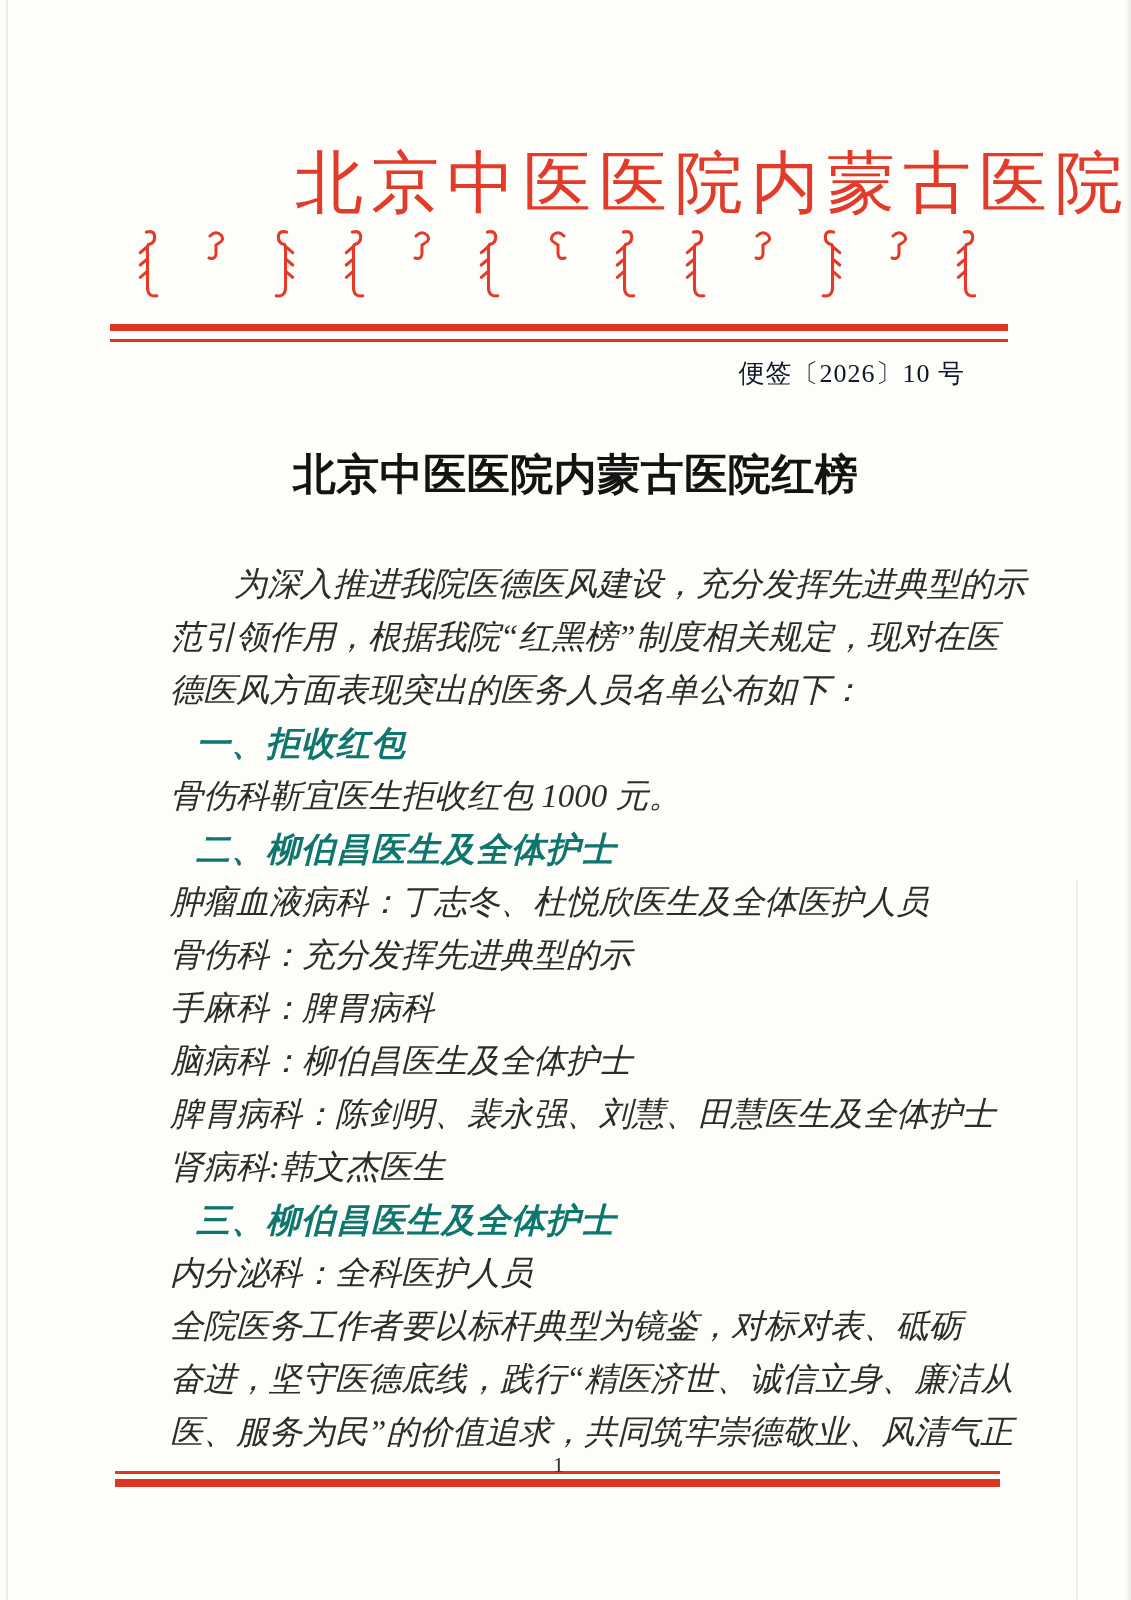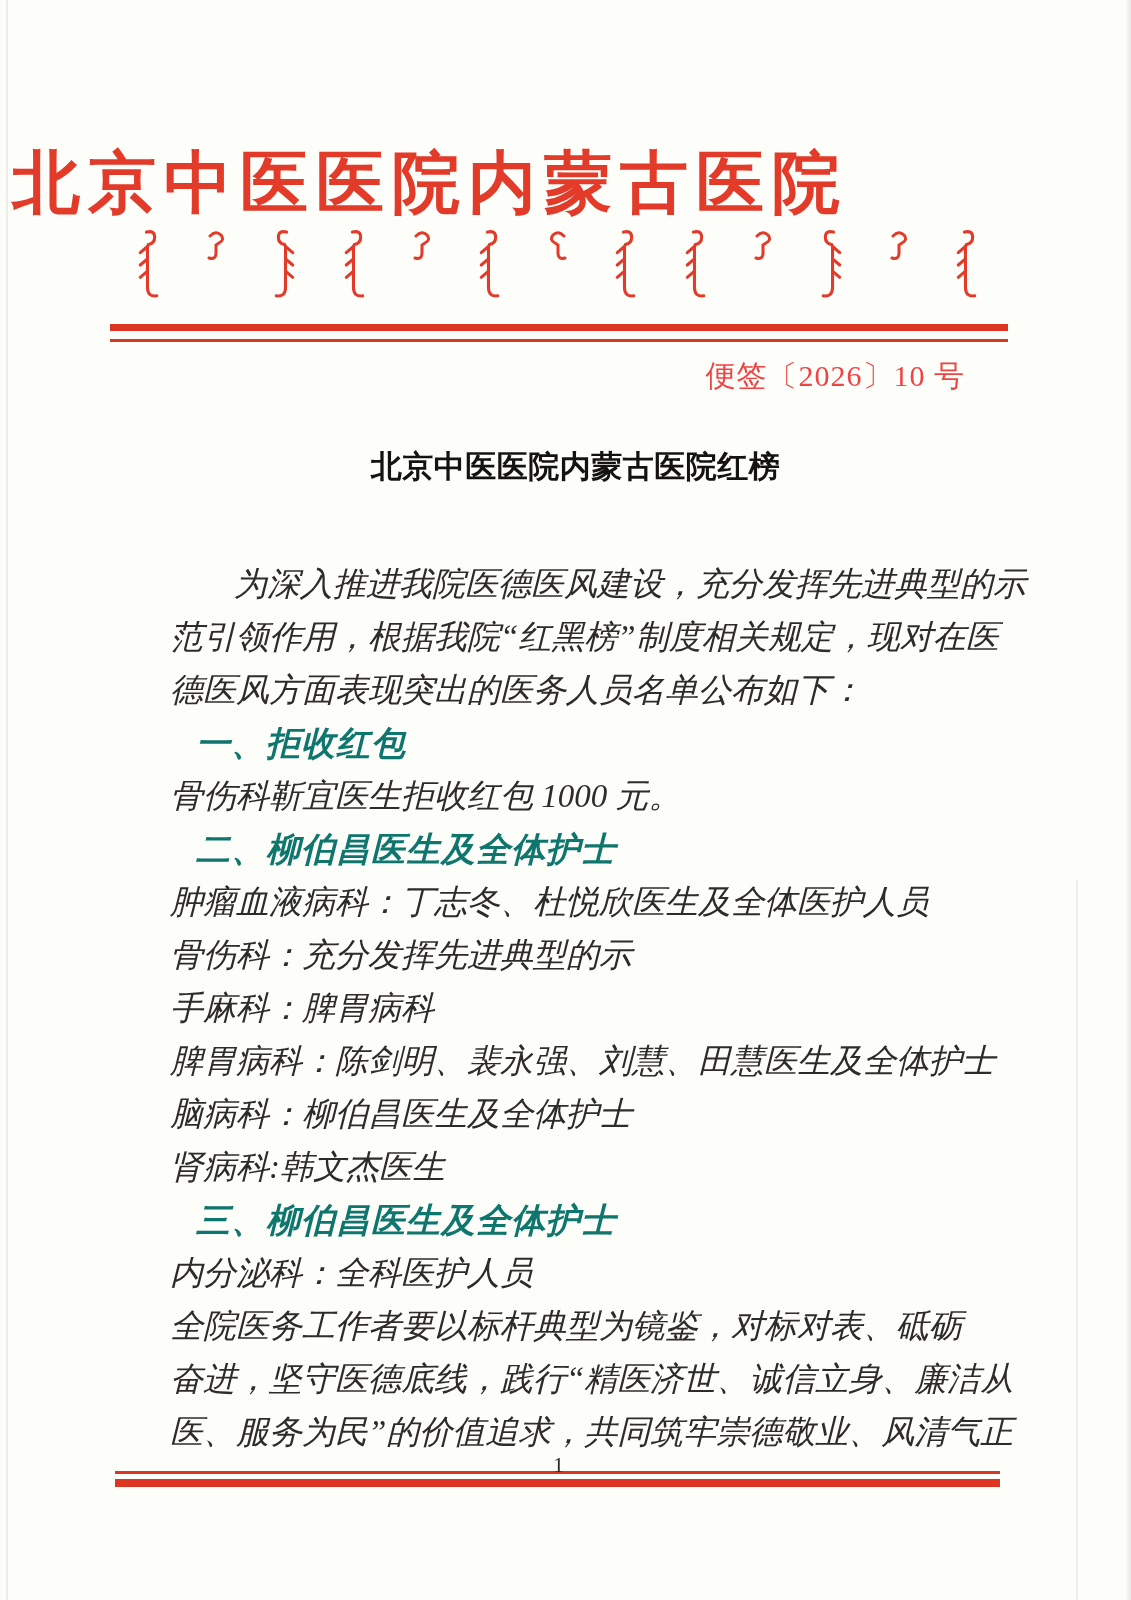--- a/index.html
+++ b/index.html
@@ -13,51 +13,50 @@
     background:#fdfdfa;overflow:hidden;
   }
   
   .scan-edge-left{position:absolute;left:6px;top:0;width:2px;height:100%;background:#ececea;}
   .scan-edge-right{position:absolute;right:0;top:0;width:6px;height:100%;background:linear-gradient(to right,#fdfdfa,#e9e9e7);}
   .scan-line-right{position:absolute;left:1076px;top:880px;width:2px;height:720px;background:#efefec;}
 
   
   .org-name{
     position:absolute;top:138px;left:0;right:0;
-    text-align:left;
-    font-size:68px;font-weight:bold;
+    text-align:right;
+    font-size:68px;font-weight:normal;
     letter-spacing:8px;
     color:#e33b2a;
     font-family:"Liberation Serif","DejaVu Serif",serif;
     white-space:nowrap;
-    padding-left:12px;
   }
   .mongolian-row{
     position:absolute;top:228px;left:135px;width:845px;height:76px;
     display:flex;justify-content:space-between;align-items:flex-start;
   }
   .mg-word{display:block;}
   .mg-word.flip svg{transform:scaleX(-1);}
   .mg-svg-t{width:27px;height:74px;}
   .mg-svg-s{width:22px;height:36px;}
 
   .header-rule{position:absolute;top:324px;left:110px;width:898px;}
   .header-rule .thick{height:7px;background:#dc3522;}
   .header-rule .thin{height:3px;background:#dc3522;margin-top:8px;}
 
   .doc-number{
     position:absolute;top:356px;right:166px;
-    font-size:30px;color:#ef4444;
+    font-size:26px;color:#0f172a;
     letter-spacing:1px;white-space:nowrap;
   }
 
   .doc-title{
     position:absolute;top:446px;left:0;right:0;
     text-align:center;
-    font-size:31px;font-weight:bold;color:#141312;
+    font-size:43px;font-weight:bold;color:#141312;
     letter-spacing:0.5px;white-space:nowrap;padding-left:20px;
   }
 
   
   .body-text{position:absolute;top:558px;left:170px;width:845px;}
   .body-text p{
     margin:0;height:53px;line-height:53px;
     font-size:33px;color:#2e2c29;
     white-space:nowrap;
     font-family:"Liberation Serif","DejaVu Serif",serif;
@@ -164,22 +163,22 @@
   <div class="body-text">
     <p class="p-indent">为深入推进我院医德医风建设，充分发挥先进典型的示</p>
     <p>范引领作用，根据我院“红黑榜”制度相关规定，现对在医</p>
     <p>德医风方面表现突出的医务人员名单公布如下：</p>
     <p class="heading">一、拒收红包</p>
     <p>骨伤科靳宜医生拒收红包 1000 元。</p>
     <p class="heading">二、柳伯昌医生及全体护士</p>
     <p>肿瘤血液病科：丁志冬、杜悦欣医生及全体医护人员</p>
     <p>骨伤科：充分发挥先进典型的示</p>
     <p>手麻科：脾胃病科</p>
+    <p>脑病科：柳伯昌医生及全体护士</p>
     <p>脾胃病科：陈剑明、裴永强、刘慧、田慧医生及全体护士</p>
-    <p>脑病科：柳伯昌医生及全体护士</p>
     <p>肾病科:韩文杰医生</p>
     <p class="heading">三、柳伯昌医生及全体护士</p>
     <p>内分泌科：全科医护人员</p>
     <p>全院医务工作者要以标杆典型为镜鉴，对标对表、砥砺</p>
     <p>奋进，坚守医德底线，践行“精医济世、诚信立身、廉洁从</p>
     <p>医、服务为民”的价值追求，共同筑牢崇德敬业、风清气正</p>
   </div>
 
   <div class="footer-rule">
     <div class="thin"></div>

